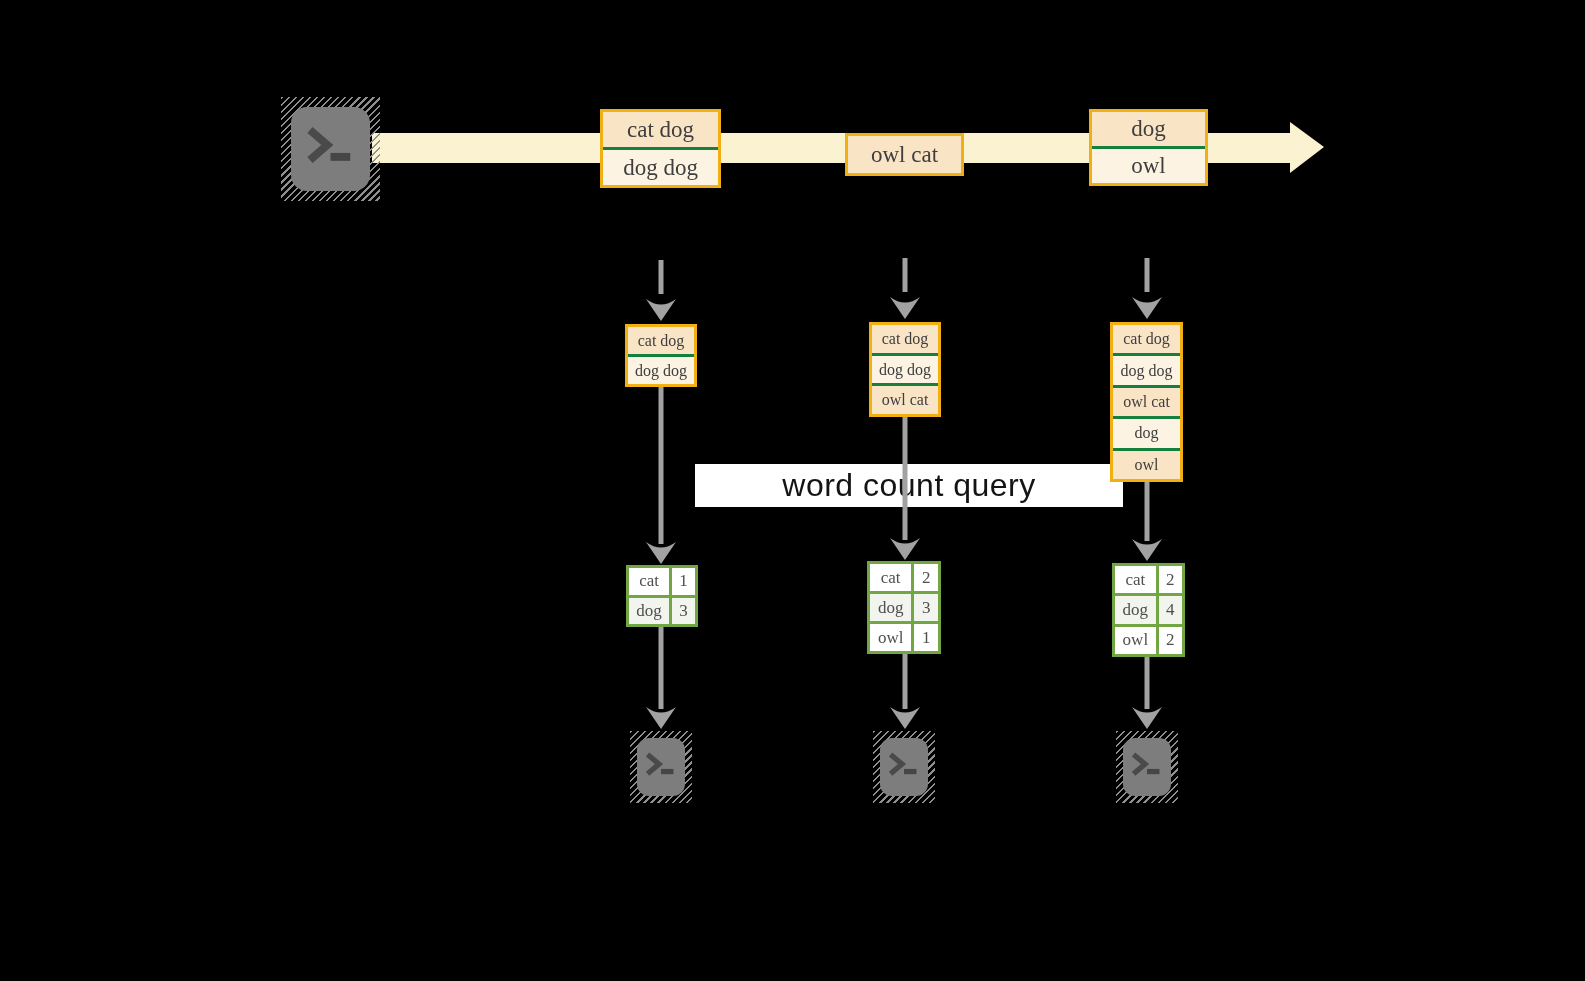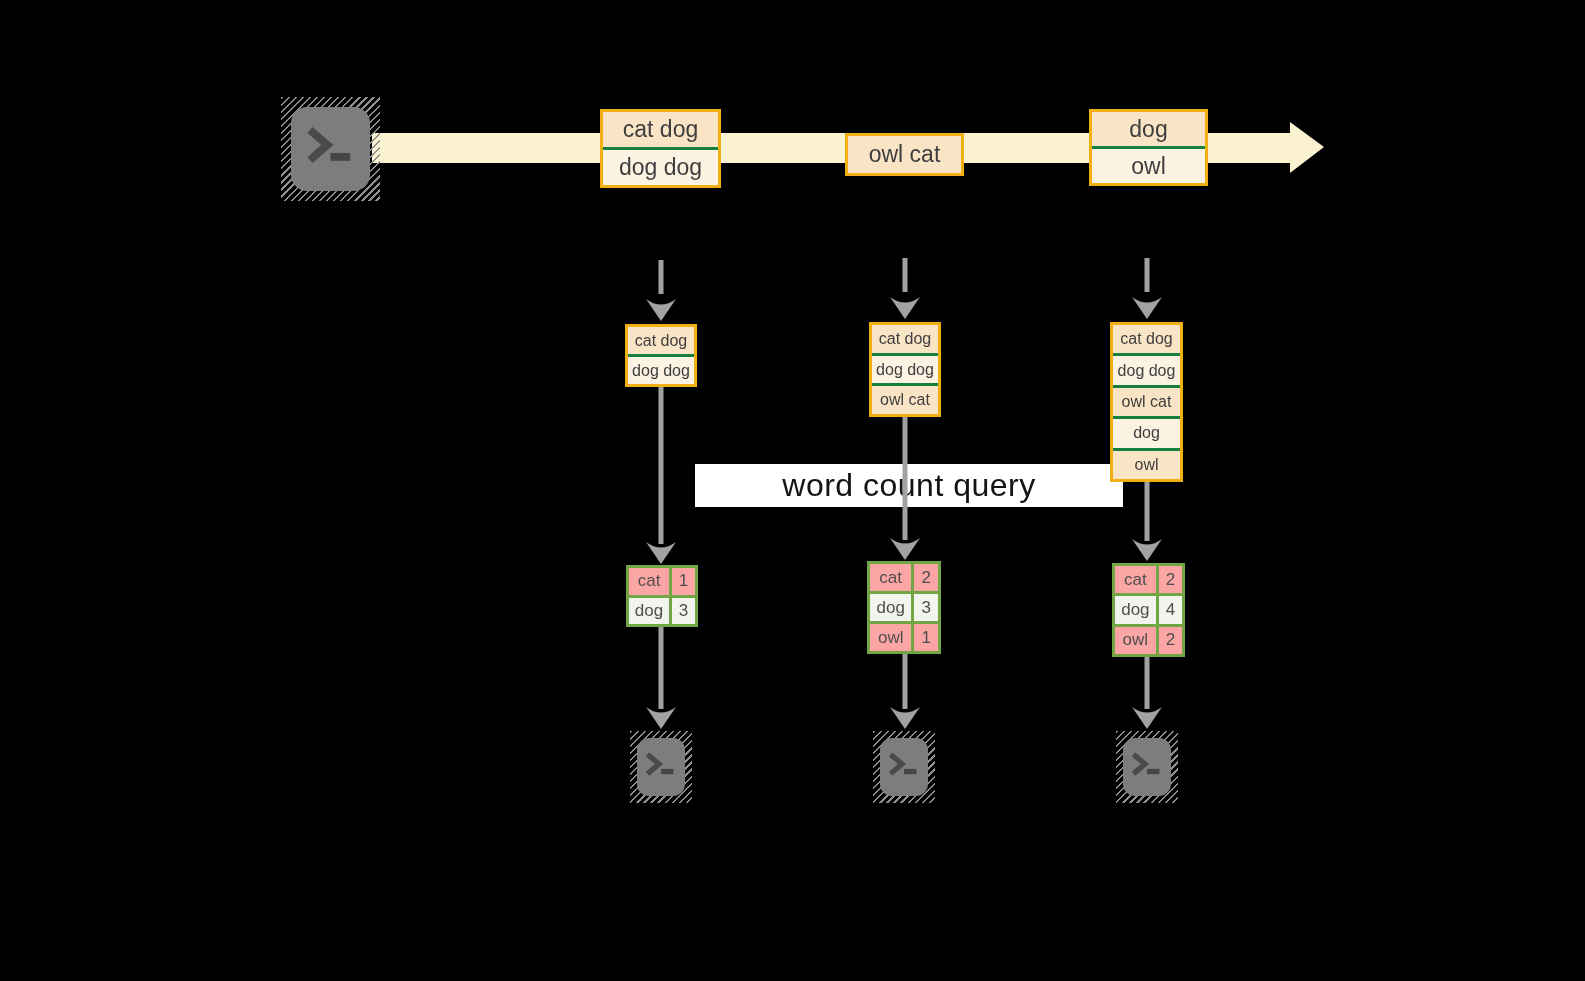--- a/index.html
+++ b/index.html
@@ -6,41 +6,41 @@
   #canvas{
     position:relative;width:1585px;height:981px;background:#000000;overflow:hidden;
     font-family:"Liberation Sans",sans-serif;
   }
   .layer{position:absolute;left:0;top:0;z-index:2;pointer-events:none;}
   .banner{
     position:absolute;left:695px;top:464px;width:428px;height:43px;background:#ffffff;z-index:1;
     display:flex;align-items:center;justify-content:center;
     font-size:32px;color:#141414;letter-spacing:0.5px;
   }
-  .node{position:absolute;z-index:3;}
+  .node{position:absolute;z-index:3;font-family:Liberation Serif, serif;}
   
   .obox{
     border:3px solid #F0AF13;box-sizing:border-box;display:flex;flex-direction:column;
     color:#3e3e3e;
   }
   .obox .cell{
     flex:1;display:flex;align-items:center;justify-content:center;box-sizing:border-box;
   }
   .obox .cell + .cell{border-top:3px solid #15803d;}
   .obox .cell:nth-child(odd){background:#FAE4C6;}
   .obox .cell:nth-child(even){background:#FDF3E3;}
   .tl-box{font-size:23px;}
   .stack{font-size:16px;}
   
   .gtable{
     display:grid;grid-template-columns:1.75fr 1fr;gap:3px;padding:3px;background:#72A644;
     box-sizing:border-box;color:#4f4f4f;font-size:17px;
   }
   .gtable > div{display:flex;align-items:center;justify-content:center;}
-  .gtable > div:nth-child(4n+1),.gtable > div:nth-child(4n+2){background:#fca5a5;}
+  .gtable > div:nth-child(4n+1),.gtable > div:nth-child(4n+2){background:#ffffff;}
   .gtable > div:nth-child(4n+3),.gtable > div:nth-child(4n+4){background:#F2F5ED;}
   
   .term{
     position:absolute;z-index:3;
     background:repeating-linear-gradient(135deg,#8f8f8f 0 1.6px,transparent 1.6px 5px);
   }
   .term-inner{
     position:absolute;background:#7d7d7d;
   }
   .term-lg .term-inner{inset:10px;border-radius:16px;}

